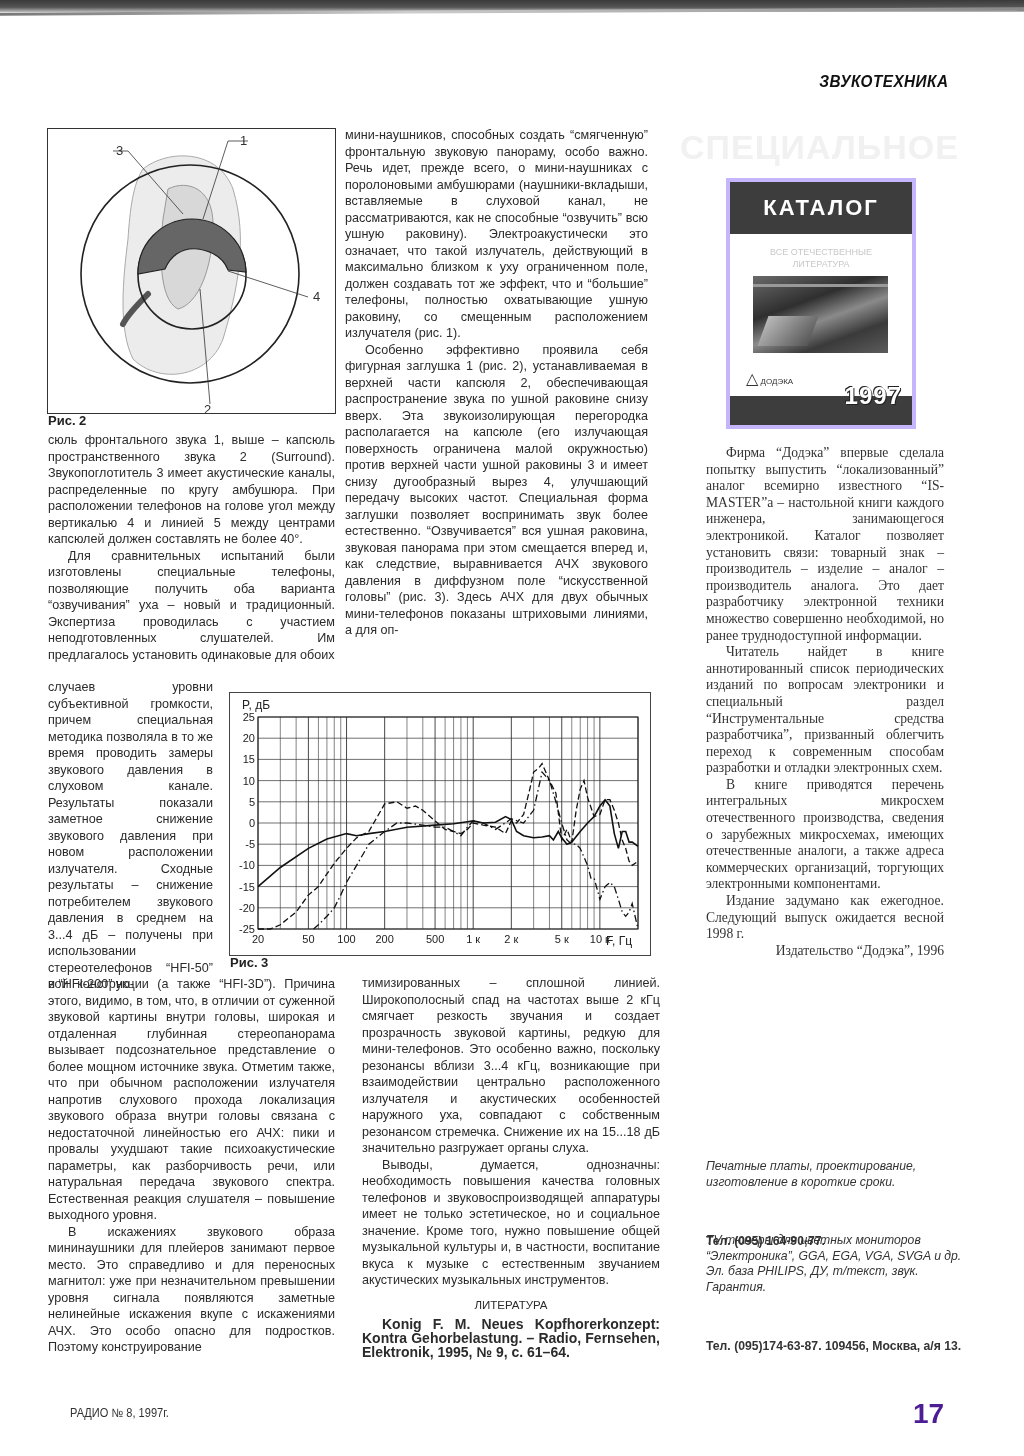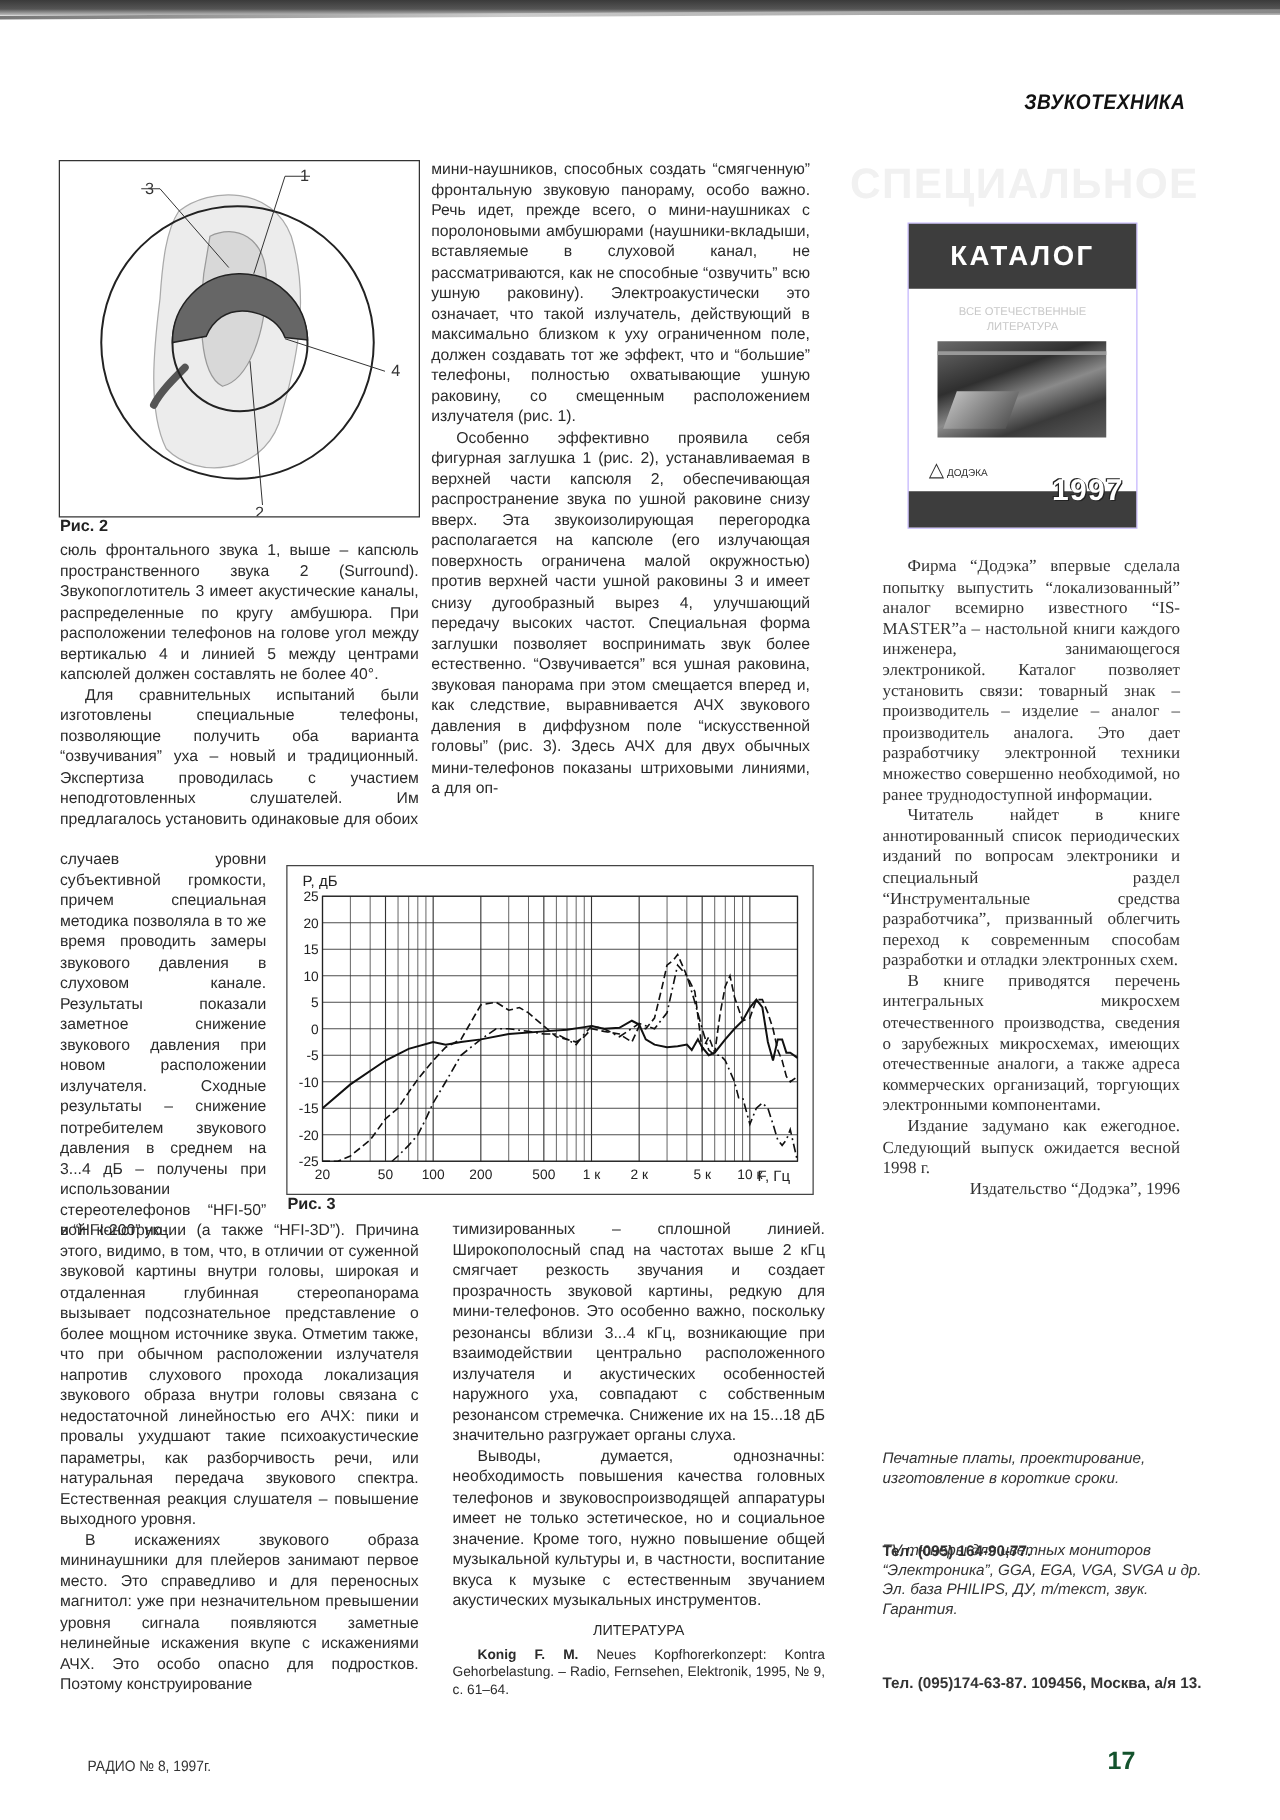--- a/index.html
+++ b/index.html
@@ -13,39 +13,39 @@
           font-weight:bold;font-style:italic;font-size:17px;letter-spacing:0.5px;color:#111;
           transform:scaleX(0.9);transform-origin:right;}
   .ghost-head{position:absolute;left:680px;top:128px;font-size:34px;font-weight:bold;color:#f1f1f1;letter-spacing:1px;}
   .col{position:absolute;font-size:12.6px;line-height:16.5px;text-align:justify;color:#2b2b2b;}
   .col p{margin:0;text-indent:0;}
   .col p.ind{text-indent:20px;}
   .fig2{position:absolute;left:47px;top:128px;width:287px;height:284px;border:1px solid #333;background:#fff;}
   .fig-caption{position:absolute;font-weight:bold;font-size:13px;color:#222;}
   .chart-box{position:absolute;left:229px;top:692px;width:420px;height:262px;border:1px solid #444;background:#fff;}
   .serif{font-family:"Liberation Serif",serif;font-size:13.6px;line-height:16.6px;color:#333;}
-  .catalog{position:absolute;left:726px;top:178px;width:182px;height:243px;border:1px solid #c4b5fd;background:#fff;}
+  .catalog{position:absolute;left:726px;top:178px;width:182px;height:243px;border:4px solid #c4b5fd;background:#fff;}
   .cat-top{position:absolute;left:0;top:0;width:182px;height:52px;background:#3d3d3d;color:#fff;
            font-weight:bold;font-size:22px;letter-spacing:2px;text-align:center;line-height:52px;}
   .cat-sub{position:absolute;left:0;top:64px;width:182px;text-align:center;font-size:9px;color:#c8c8c8;font-weight:normal;line-height:12px;}
   .cat-photo{position:absolute;left:23px;top:94px;width:135px;height:77px;
              background:linear-gradient(160deg,#6a6a6a 0%,#2f2f2f 35%,#8a8a8a 55%,#3a3a3a 75%,#5c5c5c 100%);}
   .cat-photo:before{content:"";position:absolute;left:0;top:8px;width:135px;height:3px;background:#999;}
   .cat-photo:after{content:"";position:absolute;left:10px;top:40px;width:50px;height:30px;background:linear-gradient(120deg,#bbb,#555);transform:skewX(-20deg);}
   .cat-logo{position:absolute;left:16px;top:187px;font-size:8px;color:#333;}
   .cat-bottom{position:absolute;left:0;top:214px;width:182px;height:29px;background:#3d3d3d;}
   .cat-year{position:absolute;right:10px;top:200px;font-weight:bold;font-size:24px;color:#fff;
             text-shadow:1px 1px 0 #222,-1px -1px 0 #222;letter-spacing:1px;}
   .ad{position:absolute;left:706px;font-size:12.2px;line-height:15.5px;color:#333;}
   .ad i{display:block;}
   .ad b{display:block;margin-top:44px;}
   .footer-left{position:absolute;left:70px;top:1406px;font-size:12px;color:#333;transform:scaleX(0.92);transform-origin:left;}
-  .page-num{position:absolute;left:886px;top:1398px;font-size:20px;font-weight:bold;color:#14532d;}
+  .page-num{position:absolute;left:913px;top:1398px;font-size:28px;font-weight:bold;color:#4c1d95;}
   .lit-head{text-align:center;margin:8px 0 4px 0;font-size:11.5px;}
-  .lit{font-size:11px;line-height:14px;}
+  .lit{font-size:14px;line-height:14px;font-weight:bold;}
   svg text{font-family:"Liberation Sans",sans-serif;}
 </style>
 </head>
 <body>
 
 <div class="topbar"></div>
 <div class="ghost-head">СПЕЦИАЛЬНОЕ</div>
 <div class="section-head">ЗВУКОТЕХНИКА</div>
 
 <div class="fig2">

